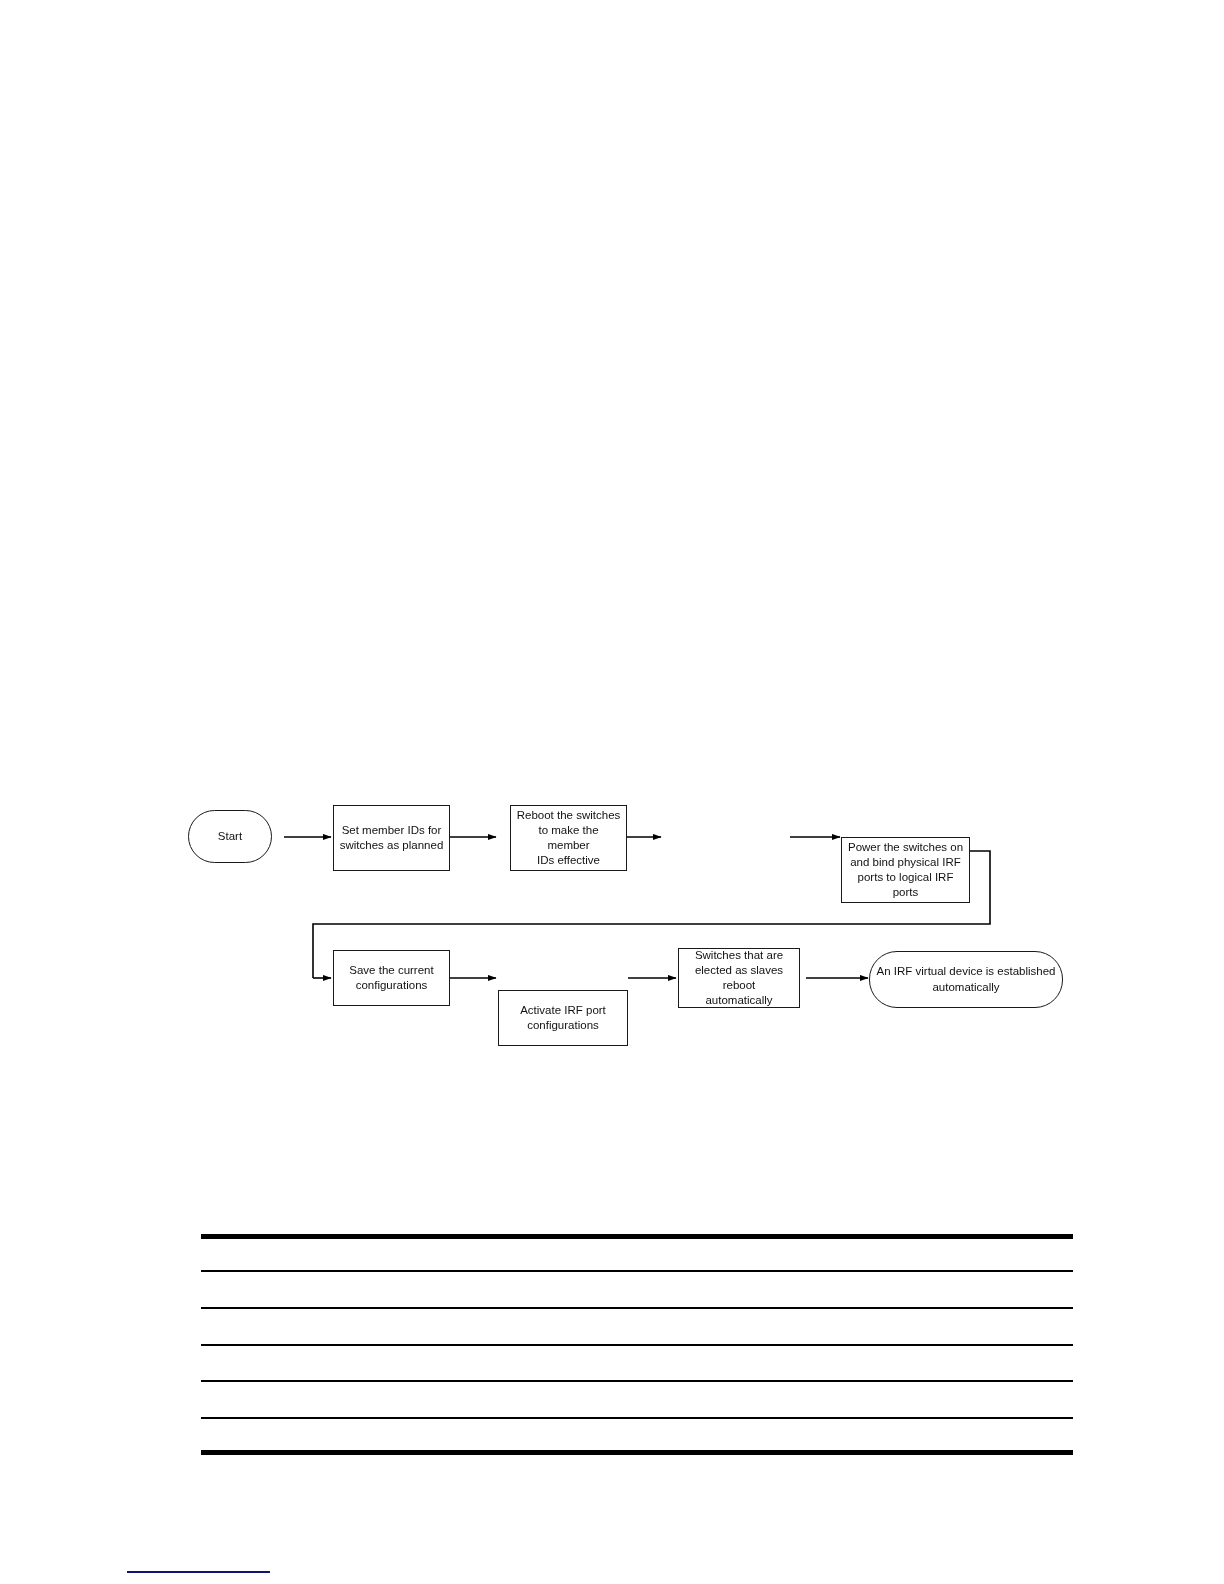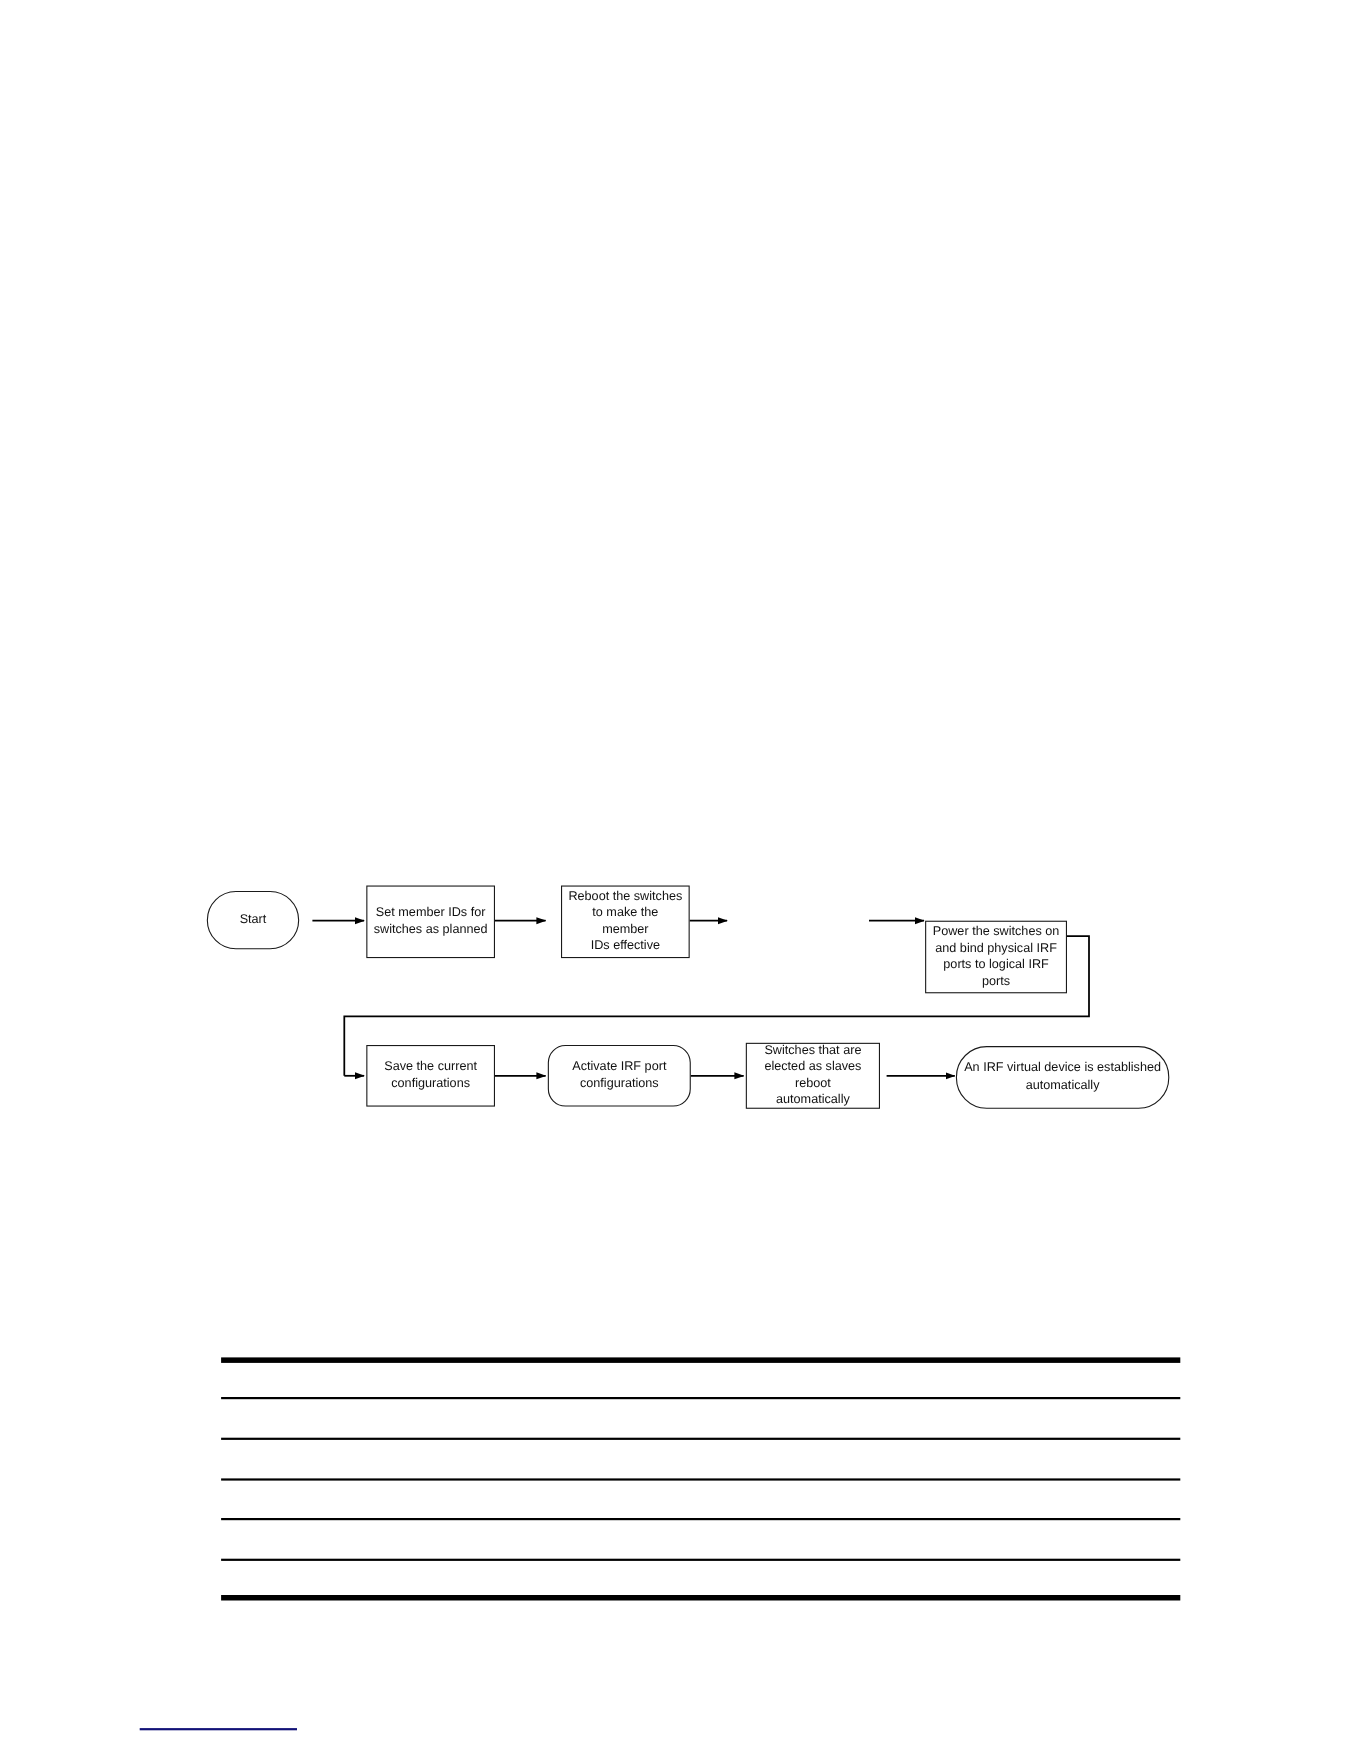--- a/index.html
+++ b/index.html
@@ -139,21 +139,21 @@
       <span class="node-text">Power the switches on
 and bind physical IRF
 ports to logical IRF ports</span>
     </div>
 
     <div class="node" style="left:333px; top:950px; width:117px; height:56px;text-align:center;">
       <span class="node-text">Save the current
 configurations</span>
     </div>
 
-    <div class="node" style="left:498px; top:950px; width:130px; height:56px;border-radius:16px;">
+    <div class="node" style="left:498px; top:990px; width:130px; height:56px;">
       <span class="node-text">Activate IRF port
 configurations</span>
     </div>
 
     <div class="node" style="left:678px; top:948px; width:122px; height:60px;">
       <span class="node-text">Switches that are
 elected as slaves reboot
 automatically</span>
     </div>
 

